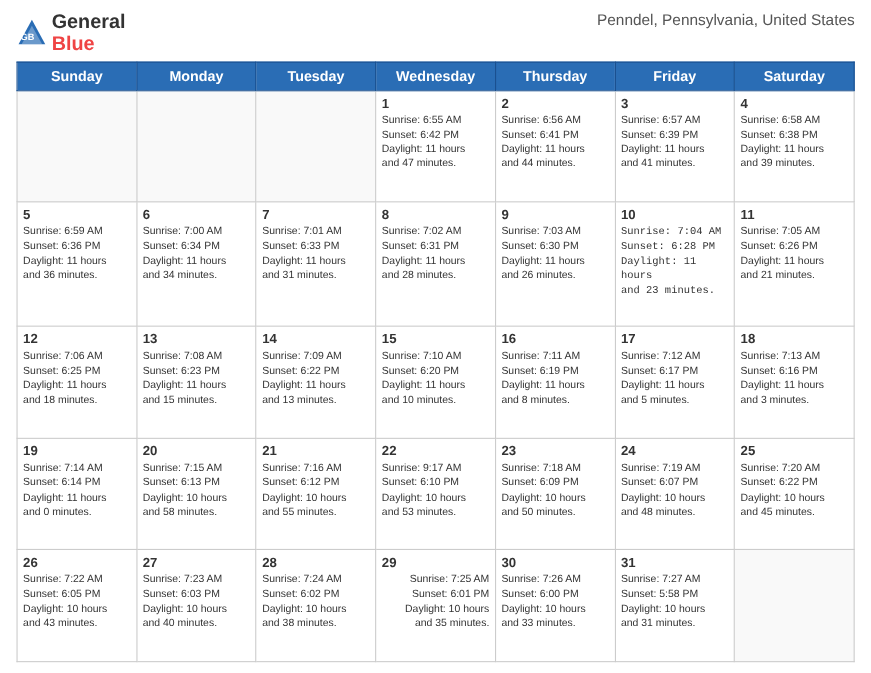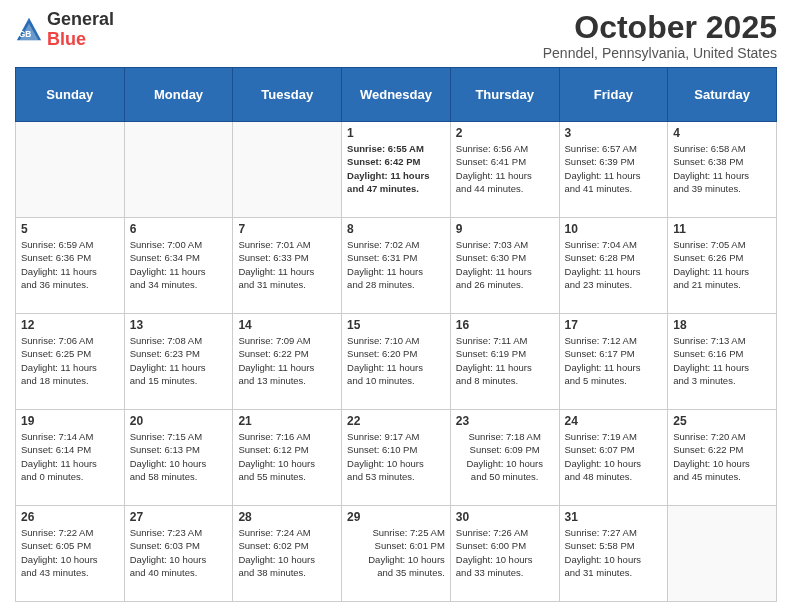--- a/index.html
+++ b/index.html
@@ -57,21 +57,21 @@
       flex: 1;
       border: 1px solid #ccc;
       border-collapse: collapse;
       width: 100%;
       table-layout: fixed;
     }
     .calendar th {
       background-color: #2a6db5;
       color: white;
       text-align: center;
-      padding: 19px 3px;
+      padding: 5px 3px;
       font-size: 13px;
       font-weight: bold;
       border: 1px solid #1a5090;
     }
     .calendar td {
       vertical-align: top;
       border: 1px solid #ccc;
       padding: 4px 5px;
       font-size: 9.5px;
       color: #333;
@@ -104,21 +104,20 @@
         <polygon points="15,2 28,26 2,26" fill="#2a6db5"></polygon>
         <polygon points="15,8 25,26 5,26" fill="#fff" opacity="0.3"></polygon>
         <text x="4" y="22" font-size="9" fill="white" font-weight="bold">GB</text>
       </svg>
       <div class="logo-text">
         <span class="general">General</span><br>
         <span class="blue">Blue</span>
       </div>
     </div>
     <div class="title-block">
-      <div class="month-title">October 2025</div>
       <div class="location">Penndel, Pennsylvania, United States</div>
     </div>
   </div>
 
   <table class="calendar">
     <thead>
       <tr>
         <th>Sunday</th>
         <th>Monday</th>
         <th>Tuesday</th>
@@ -128,21 +127,21 @@
         <th>Saturday</th>
       </tr>
     </thead>
     <tbody id="calendar-body">
     <tr>
           <td class="empty"></td>
           <td class="empty"></td>
           <td class="empty"></td>
           <td>
             <span class="day-num">1</span>
-            <div class="day-info" style="white-space: pre-line; font-weight: bold;">Sunrise: 6:55 AM
+            <div class="day-info" style="white-space: pre-line;">Sunrise: 6:55 AM
 Sunset: 6:42 PM
 Daylight: 11 hours
 and 47 minutes.</div>
           </td>
           <td>
             <span class="day-num">2</span>
             <div class="day-info" style="white-space: pre-line;">Sunrise: 6:56 AM
 Sunset: 6:41 PM
 Daylight: 11 hours
 and 44 minutes.</div>
@@ -193,21 +192,21 @@
           </td>
           <td>
             <span class="day-num">9</span>
             <div class="day-info" style="white-space: pre-line;">Sunrise: 7:03 AM
 Sunset: 6:30 PM
 Daylight: 11 hours
 and 26 minutes.</div>
           </td>
           <td>
             <span class="day-num">10</span>
-            <div class="day-info" style="white-space: pre-line;">Sunrise: 7:04 AM
+            <div class="day-info" style="white-space: pre-line; font-family: Liberation Mono, monospace;">Sunrise: 7:04 AM
 Sunset: 6:28 PM
 Daylight: 11 hours
 and 23 minutes.</div>
           </td>
           <td>
             <span class="day-num">11</span>
             <div class="day-info" style="white-space: pre-line;">Sunrise: 7:05 AM
 Sunset: 6:26 PM
 Daylight: 11 hours
 and 21 minutes.</div>
@@ -288,21 +287,21 @@
           </td>
           <td>
             <span class="day-num">22</span>
             <div class="day-info" style="white-space: pre-line;">Sunrise: 9:17 AM
 Sunset: 6:10 PM
 Daylight: 10 hours
 and 53 minutes.</div>
           </td>
           <td>
             <span class="day-num">23</span>
-            <div class="day-info" style="white-space: pre-line; text-align: center;">Sunrise: 7:18 AM
+            <div class="day-info" style="white-space: pre-line;">Sunrise: 7:18 AM
 Sunset: 6:09 PM
 Daylight: 10 hours
 and 50 minutes.</div>
           </td>
           <td>
             <span class="day-num">24</span>
             <div class="day-info" style="white-space: pre-line;">Sunrise: 7:19 AM
 Sunset: 6:07 PM
 Daylight: 10 hours
 and 48 minutes.</div>

